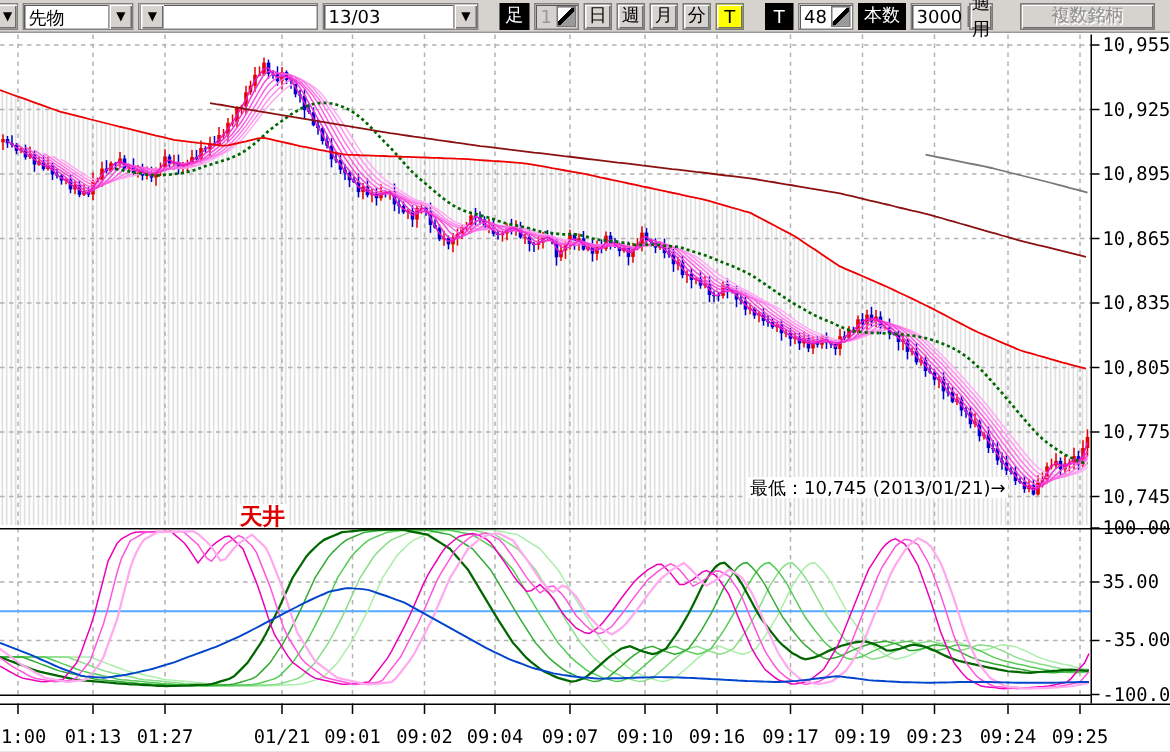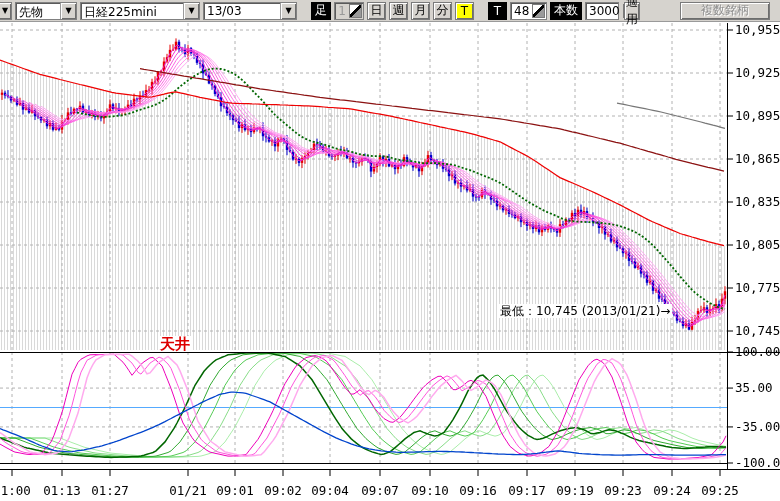--- a/index.html
+++ b/index.html
@@ -36,29 +36,28 @@
 </style>
 </head>
 <body>
 
 <div id="stage">
 
   <div id="toolbar">
     <div class="combo" style="width:14px;margin-left:-2px;">
       <span class="combo-arrow" style="width:13px;border-left:none;">▼</span>
     </div>
-    <div class="combo" style="width:62px;">
+    <div class="combo" style="width:74px;">
       <span class="combo-text">先物</span>
       <span class="combo-arrow">▼</span>
     </div>
     <div class="combo" style="width:120px;">
-      <span class="combo-text">日経225mini</span>
       <span class="combo-arrow">▼</span>
     </div>
-    <div class="combo" style="width:94px;">
+    <div class="combo" style="width:104px;">
       <span class="combo-text">13/03</span>
       <span class="combo-arrow">▼</span>
     </div>
     <div class="chip" style="margin-left:11px;">足</div>
     <div class="spin" style="width:30px;background:#d6d3ce;color:#999;">
       <span class="spin-val">1</span>
       <span class="spin-icon"></span>
     </div>
     <div class="btn" style="width:19px;">日</div>
     <div class="btn" style="width:19px;">週</div>
@@ -690,15 +689,15 @@
       <text x="380" y="495" text-anchor="middle" font-family="&quot;DejaVu Sans Mono&quot;,monospace" font-size="12.5" fill="#000">09:07</text>
       <text x="430" y="495" text-anchor="middle" font-family="&quot;DejaVu Sans Mono&quot;,monospace" font-size="12.5" fill="#000">09:10</text>
       <text x="478" y="495" text-anchor="middle" font-family="&quot;DejaVu Sans Mono&quot;,monospace" font-size="12.5" fill="#000">09:16</text>
       <text x="527" y="495" text-anchor="middle" font-family="&quot;DejaVu Sans Mono&quot;,monospace" font-size="12.5" fill="#000">09:17</text>
       <text x="575" y="495" text-anchor="middle" font-family="&quot;DejaVu Sans Mono&quot;,monospace" font-size="12.5" fill="#000">09:19</text>
       <text x="623" y="495" text-anchor="middle" font-family="&quot;DejaVu Sans Mono&quot;,monospace" font-size="12.5" fill="#000">09:23</text>
       <text x="672" y="495" text-anchor="middle" font-family="&quot;DejaVu Sans Mono&quot;,monospace" font-size="12.5" fill="#000">09:24</text>
       <text x="720" y="495" text-anchor="middle" font-family="&quot;DejaVu Sans Mono&quot;,monospace" font-size="12.5" fill="#000">09:25</text>
     </svg>
 
-  <div class="anno" id="anno-min" style="left:498px;top:304px;">最低：10,745 (2013/01/21)→</div>
+  <div class="anno" id="anno-min" style="left:498px;top:318px;">最低：10,745 (2013/01/21)→</div>
   <div class="anno" id="anno-ceiling" style="left:158px;top:336px;text-align:right;">天井</div>
 </div>
 
 </body></html>

